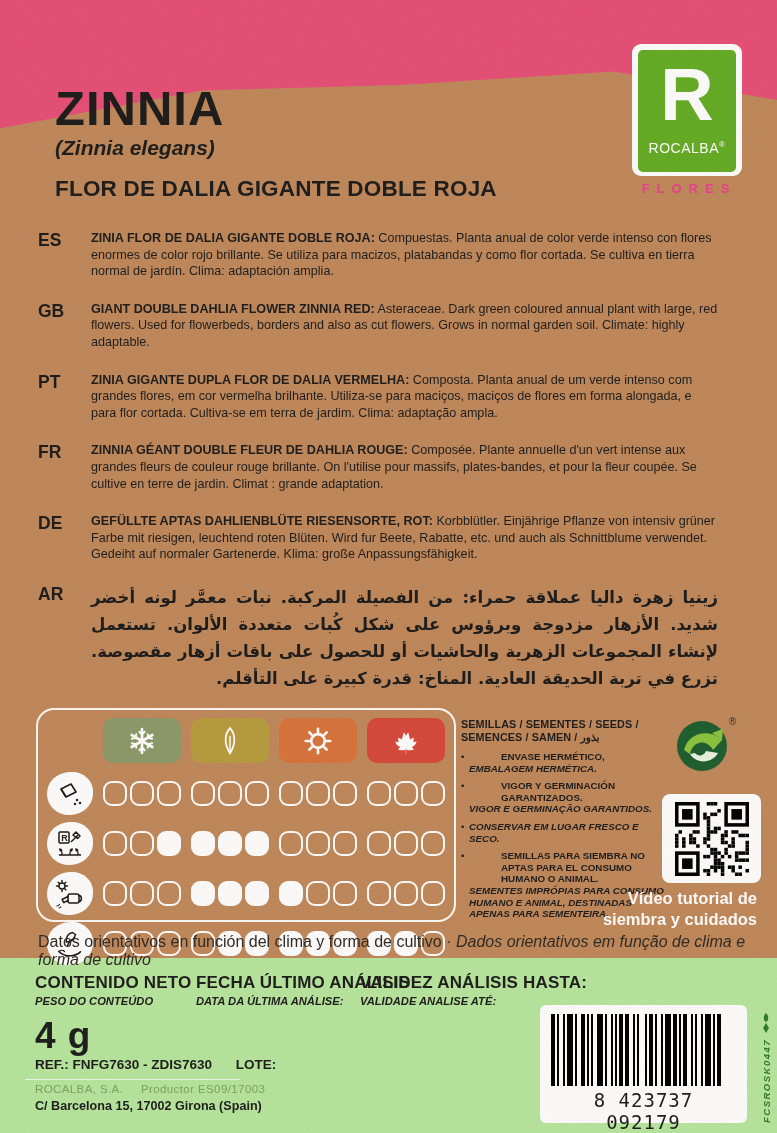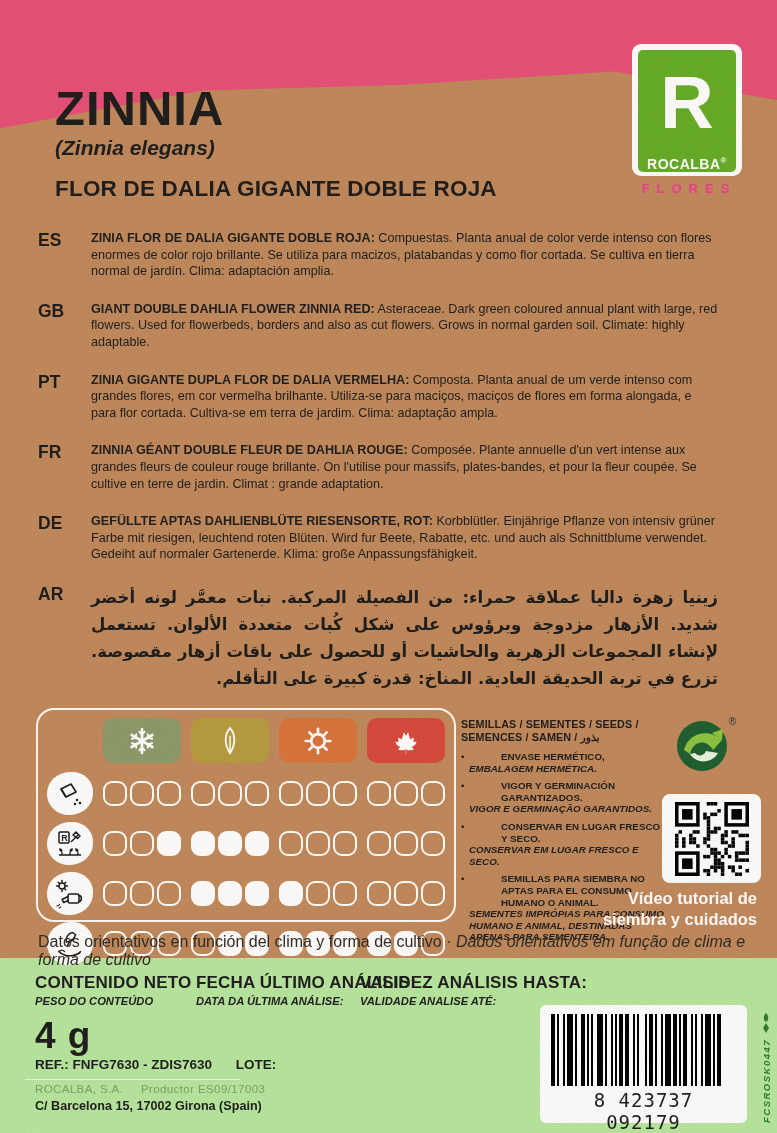--- a/index.html
+++ b/index.html
@@ -12,21 +12,21 @@
   .hdr{position:absolute;left:55px;top:84px;z-index:3;}
   .hdr h1{margin:0;font-size:49px;font-weight:700;letter-spacing:1px;line-height:1;}
   .botanical{font-size:21px;font-style:italic;font-weight:700;margin-top:3px;}
   .variety{font-size:22.5px;font-weight:700;margin-top:16px;letter-spacing:.2px;}
   
   .logo{position:absolute;left:632px;top:44px;width:110px;z-index:3;text-align:center;}
   .logo-card{background:#fff;border-radius:9px;padding:6px 6px 4px;}
   .logo-green{background:var(--logo-green,#64ad25);border-radius:5px;height:122px;
     display:flex;flex-direction:column;align-items:center;justify-content:flex-end;}
   .logo-r{font-size:74px;font-weight:700;color:#fff;line-height:.95;flex:1;display:flex;align-items:center;}
-  .logo-name{color:#fff;font-weight:700;font-size:14px;letter-spacing:.5px;padding-bottom:0;white-space:nowrap;}
+  .logo-name{color:#fff;font-weight:400;font-size:14px;letter-spacing:.5px;padding-bottom:16px;white-space:nowrap;}
   .logo-name .reg{font-size:8px;vertical-align:super;}
   .logo-tagline{color:var(--flores-pink,#ec3f8d);font-weight:700;font-size:13px;letter-spacing:7px;margin-top:5px;margin-left:4px;}
   
   .langs{position:absolute;left:38px;top:230px;width:680px;z-index:3;}
   .lang-row{display:flex;gap:15px;margin-bottom:21px;}
   .lang-code{width:38px;flex:none;font-weight:700;font-size:17.5px;}
   .lang-text{font-size:12.6px;line-height:16.6px;width:630px;}
   .lang-lead{font-weight:700;}
   .lang-row.ar .lang-text{direction:rtl;text-align:justify;font-family:"DejaVu Sans",sans-serif;
     font-size:16.5px;line-height:27px;font-weight:700;}
@@ -303,21 +303,20 @@
     <ul>
       <li>
           <span class="b-es">ENVASE HERMÉTICO,</span>
           <span class="b-pt">EMBALAGEM HERMÉTICA.</span>
         </li>
       <li>
           <span class="b-es">VIGOR Y GERMINACIÓN GARANTIZADOS.</span>
           <span class="b-pt">VIGOR E GERMINAÇÃO GARANTIDOS.</span>
         </li>
       <li>
-          <span class="b-es">CONSERVAR EN LUGAR FRESCO Y SECO.</span>
           <span class="b-pt">CONSERVAR EM LUGAR FRESCO E SECO.</span>
         </li>
       <li>
           <span class="b-es">SEMILLAS PARA SIEMBRA NO APTAS PARA EL CONSUMO HUMANO O ANIMAL.</span>
           <span class="b-pt">SEMENTES IMPRÓPIAS PARA CONSUMO HUMANO E ANIMAL, DESTINADAS APENAS PARA SEMENTEIRA.</span>
         </li>
     </ul>
   </aside>
 
   <div class="green-dot">

